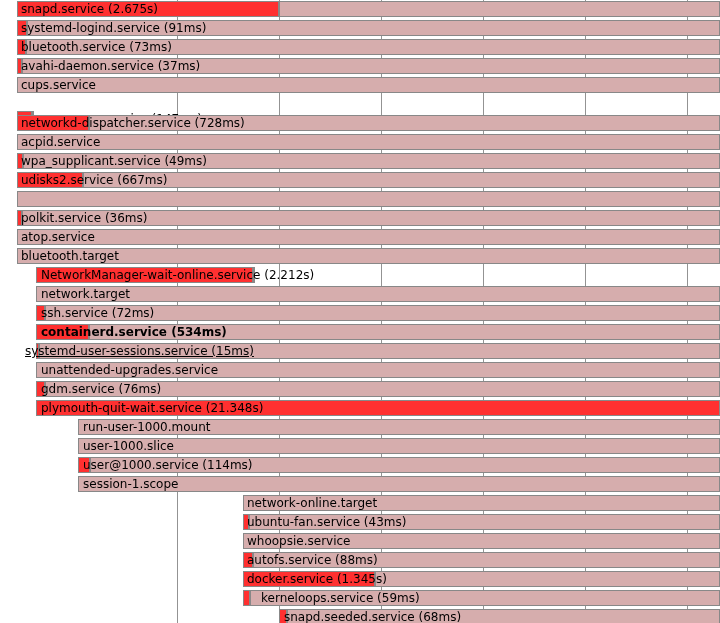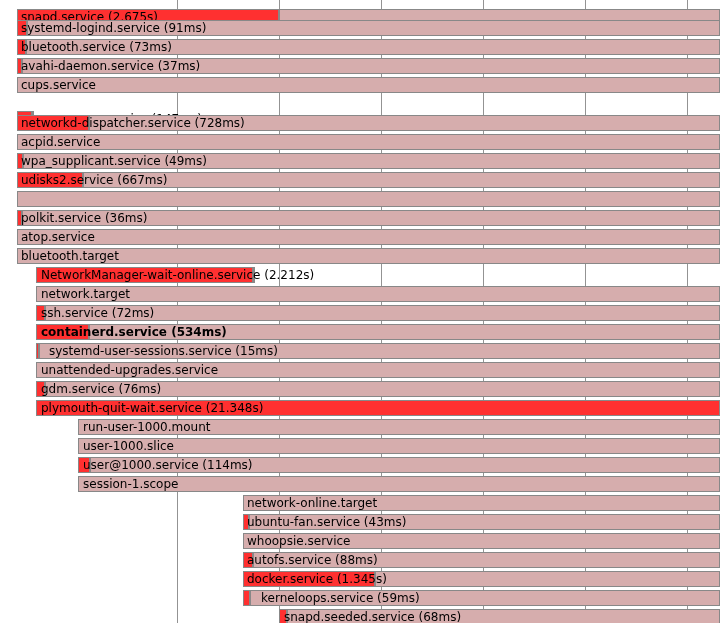--- a/index.html
+++ b/index.html
@@ -54,21 +54,21 @@
 </head>
 <body>
 
 <div id="chart-wrap">
     <div class="gridline" style="left: 177px;"></div>
     <div class="gridline" style="left: 279px;"></div>
     <div class="gridline" style="left: 381px;"></div>
     <div class="gridline" style="left: 483px;"></div>
     <div class="gridline" style="left: 585px;"></div>
     <div class="gridline" style="left: 687px;"></div>
-    <div class="row" style="top: 8px;">
+    <div class="row" style="top: 0px;">
       <div class="bar red" style="left: 17px; width: 262px;"></div>
       <div class="bar" style="left: 279px; width: 441px;"></div>
       <div class="label" style="left: 20px;">snapd.service (2.675s)</div>
     </div>
     <div class="row" style="top: 19px;">
       <div class="bar red" style="left: 17px; width: 10px;"></div>
       <div class="bar" style="left: 27px; width: 693px;"></div>
       <div class="label" style="left: 20px;">systemd-logind.service (91ms)</div>
     </div>
     <div class="row" style="top: 38px;">
@@ -140,21 +140,21 @@
       <div class="label" style="left: 40px;">ssh.service (72ms)</div>
     </div>
     <div class="row" style="top: 323px;">
       <div class="bar red" style="left: 36px; width: 53px;"></div>
       <div class="bar" style="left: 89px; width: 631px;"></div>
       <div class="label" style="left: 40px; font-weight: bold;">containerd.service (534ms)</div>
     </div>
     <div class="row" style="top: 342px;">
       <div class="bar red" style="left: 36px; width: 3px;"></div>
       <div class="bar" style="left: 39px; width: 681px;"></div>
-      <div class="label" style="left: 48px;">systemd-user-sessions.service (15ms)</div>
+      <div class="label" style="left: 24px; text-decoration: underline;">systemd-user-sessions.service (15ms)</div>
     </div>
     <div class="row" style="top: 361px;">
       <div class="bar" style="left: 36px; width: 684px;"></div>
       <div class="label" style="left: 40px;">unattended-upgrades.service</div>
     </div>
     <div class="row" style="top: 380px;">
       <div class="bar red" style="left: 36px; width: 9px;"></div>
       <div class="bar" style="left: 45px; width: 675px;"></div>
       <div class="label" style="left: 40px;">gdm.service (76ms)</div>
     </div>

